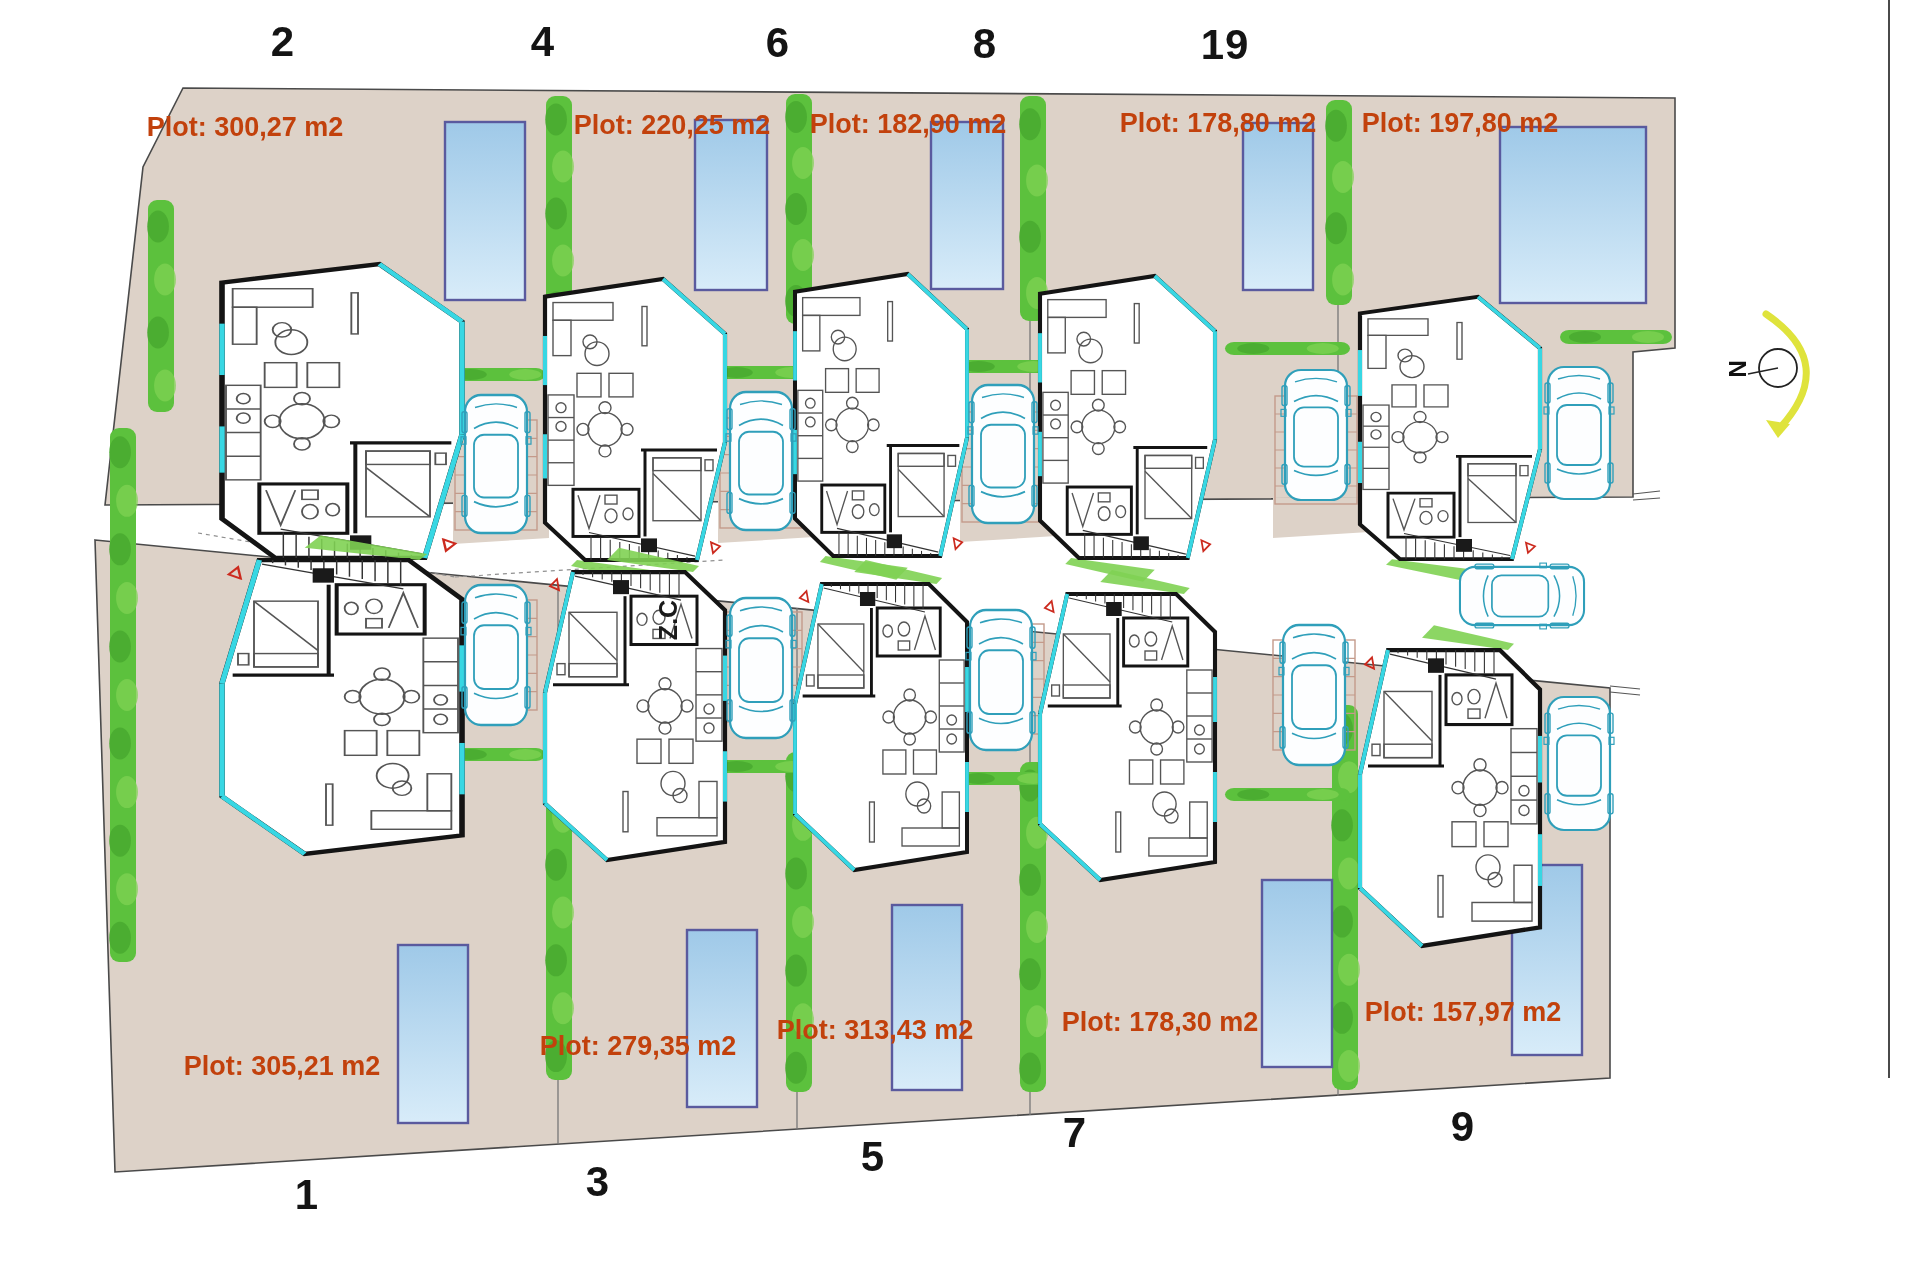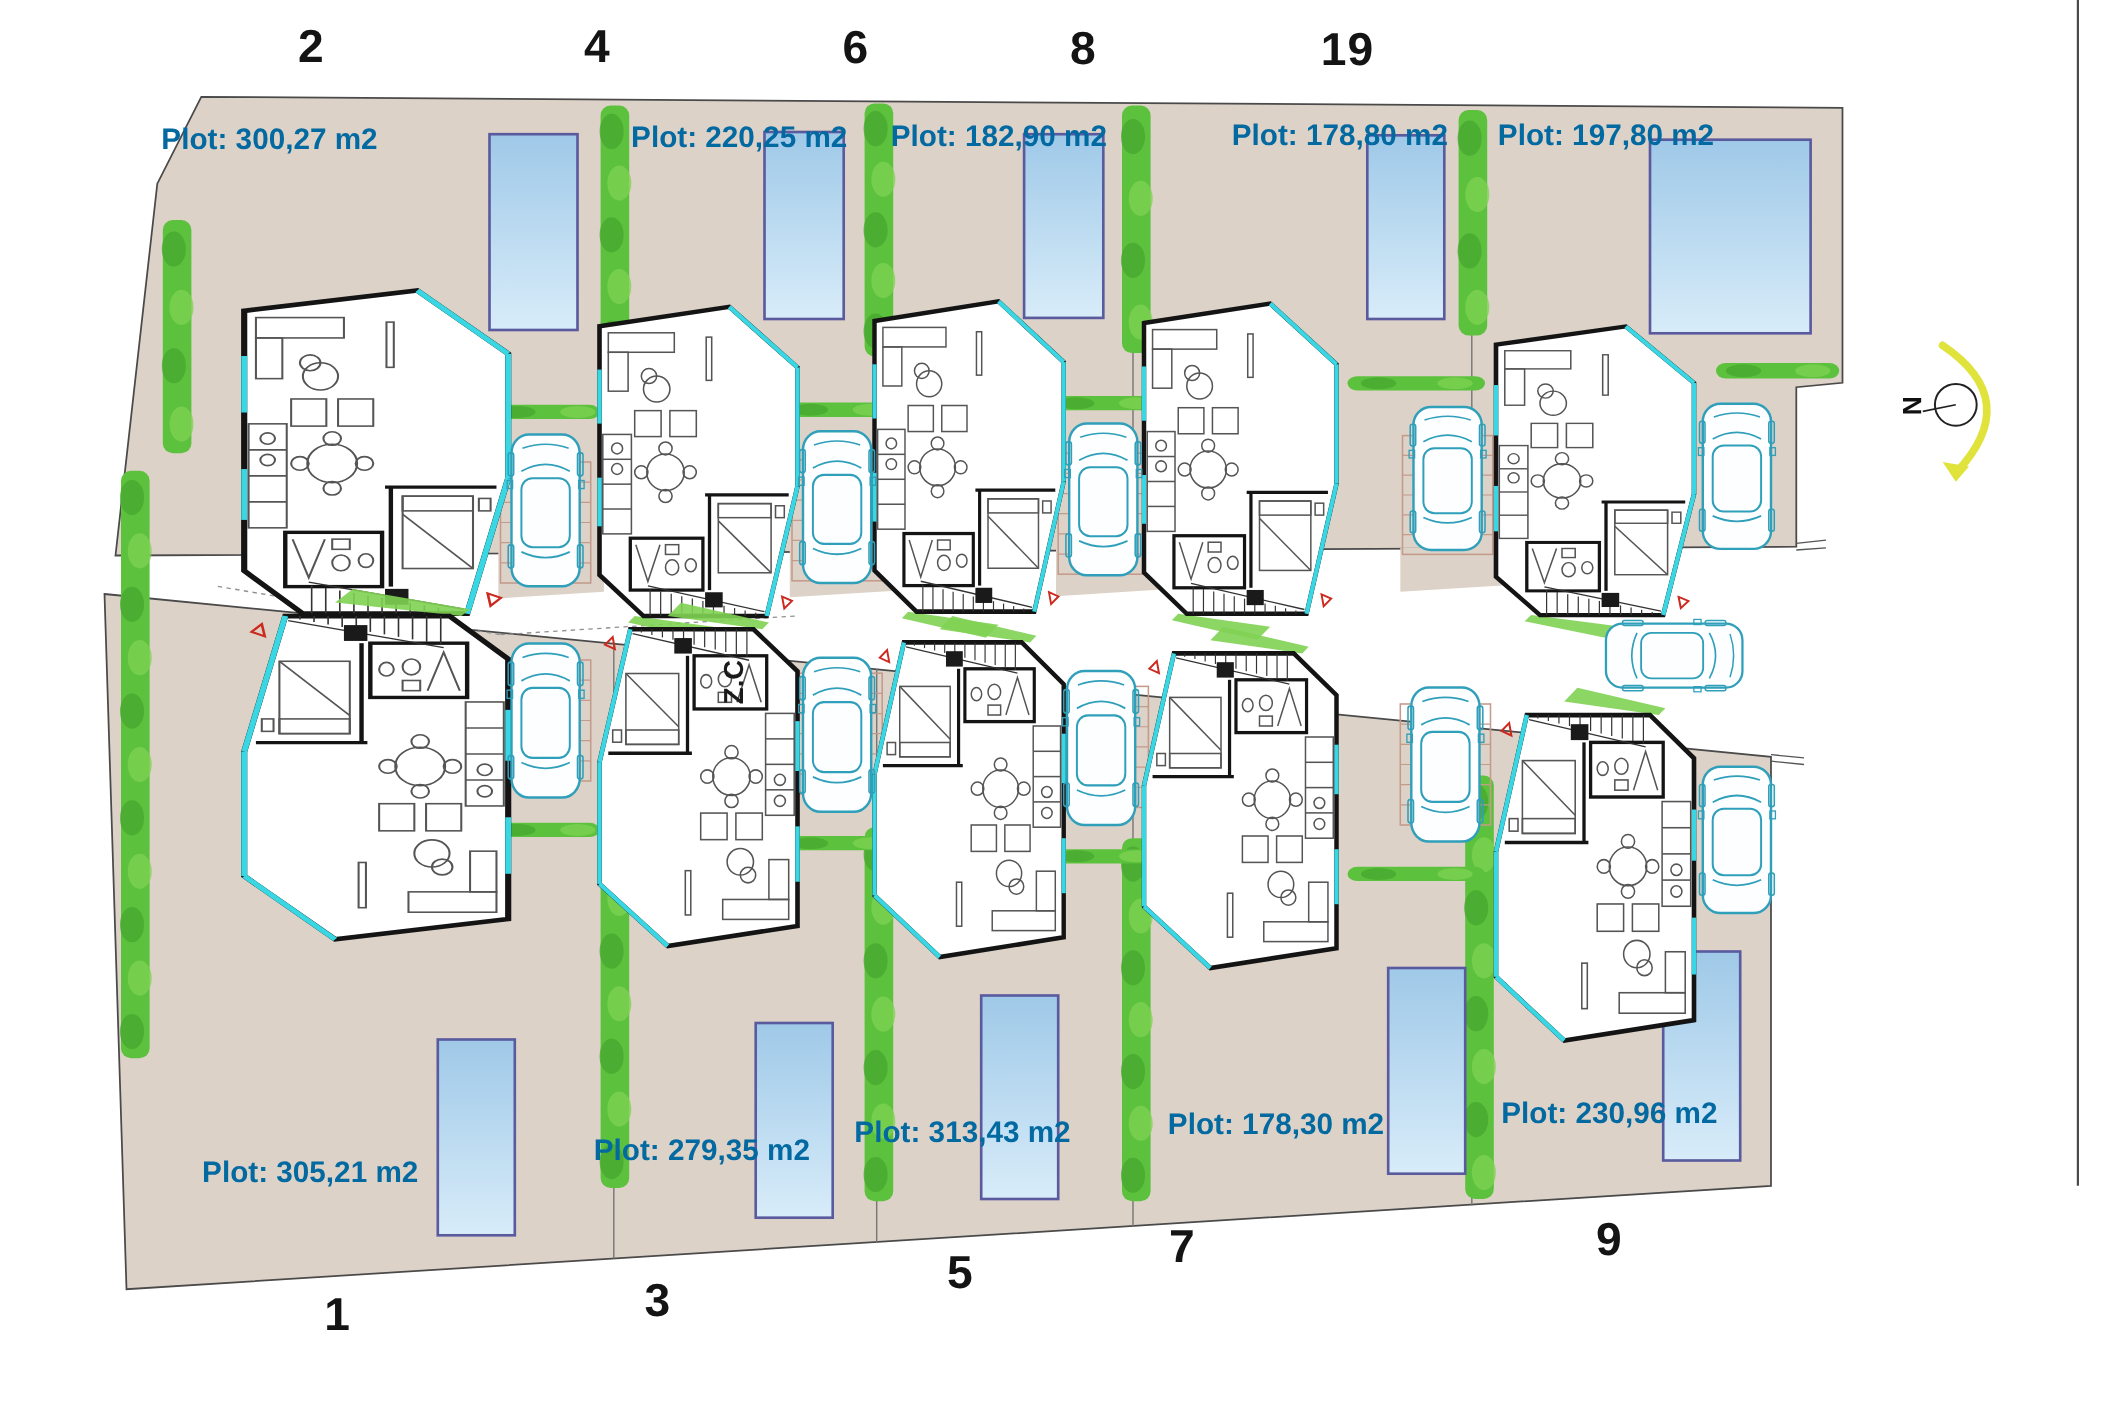--- a/index.html
+++ b/index.html
@@ -2,21 +2,21 @@
 <html><head>
 <meta charset="utf-8">
 <style>
   html,body{margin:0;padding:0;background:#ffffff;}
   #stage{position:relative;width:1920px;height:1280px;background:#fff;overflow:hidden;
          font-family:"Liberation Sans",sans-serif;}
   #plan-svg{position:absolute;left:0;top:0;width:1920px;height:1280px;}
   .plot-number{position:absolute;transform:translate(-50%,-50%);font-size:42px;font-weight:bold;
                color:#141414;white-space:nowrap;letter-spacing:1px;}
   .area-label{position:absolute;transform:translate(-50%,-50%);font-size:27px;font-weight:bold;
-              color:#0369a1;white-space:nowrap;}
+              color:#c2410c;white-space:nowrap;}
   .street-label{position:absolute;transform:translate(-50%,-50%) rotate(-90deg);font-size:25px;
                 font-weight:bold;color:#1a1a1a;white-space:nowrap;}
   .north-label{position:absolute;transform:translate(-50%,-50%) rotate(90deg);font-size:24px;
                font-weight:bold;color:#111;}
 </style>
 </head>
 <body>
 
 <div id="stage">
   <svg id="plan-svg" viewBox="0 0 1920 1280" xmlns="http://www.w3.org/2000/svg">
@@ -943,17 +943,17 @@
 
   <div class="area-label" style="left: 245px; top: 127px;">Plot: 300,27 m2</div>
   <div class="area-label" style="left: 672px; top: 125px;">Plot: 220,25 m2</div>
   <div class="area-label" style="left: 908px; top: 124px;">Plot: 182,90 m2</div>
   <div class="area-label" style="left: 1218px; top: 123px;">Plot: 178,80 m2</div>
   <div class="area-label" style="left: 1460px; top: 123px;">Plot: 197,80 m2</div>
   <div class="area-label" style="left: 282px; top: 1066px; text-align: right;">Plot: 305,21 m2</div>
   <div class="area-label" style="left: 638px; top: 1046px;">Plot: 279,35 m2</div>
   <div class="area-label" style="left: 875px; top: 1030px;">Plot: 313,43 m2</div>
   <div class="area-label" style="left: 1160px; top: 1022px; text-align: right;">Plot: 178,30 m2</div>
-  <div class="area-label" style="left: 1463px; top: 1012px;">Plot: 230,96 m2</div>
+  <div class="area-label" style="left: 1463px; top: 1012px;">Plot: 157,97 m2</div>
 
   <div class="street-label" style="left: 668px; top: 620px;">Z.C</div>
   <div class="north-label" style="left: 1737px; top: 369px;">N</div>
 </div>
 
 </body></html>

